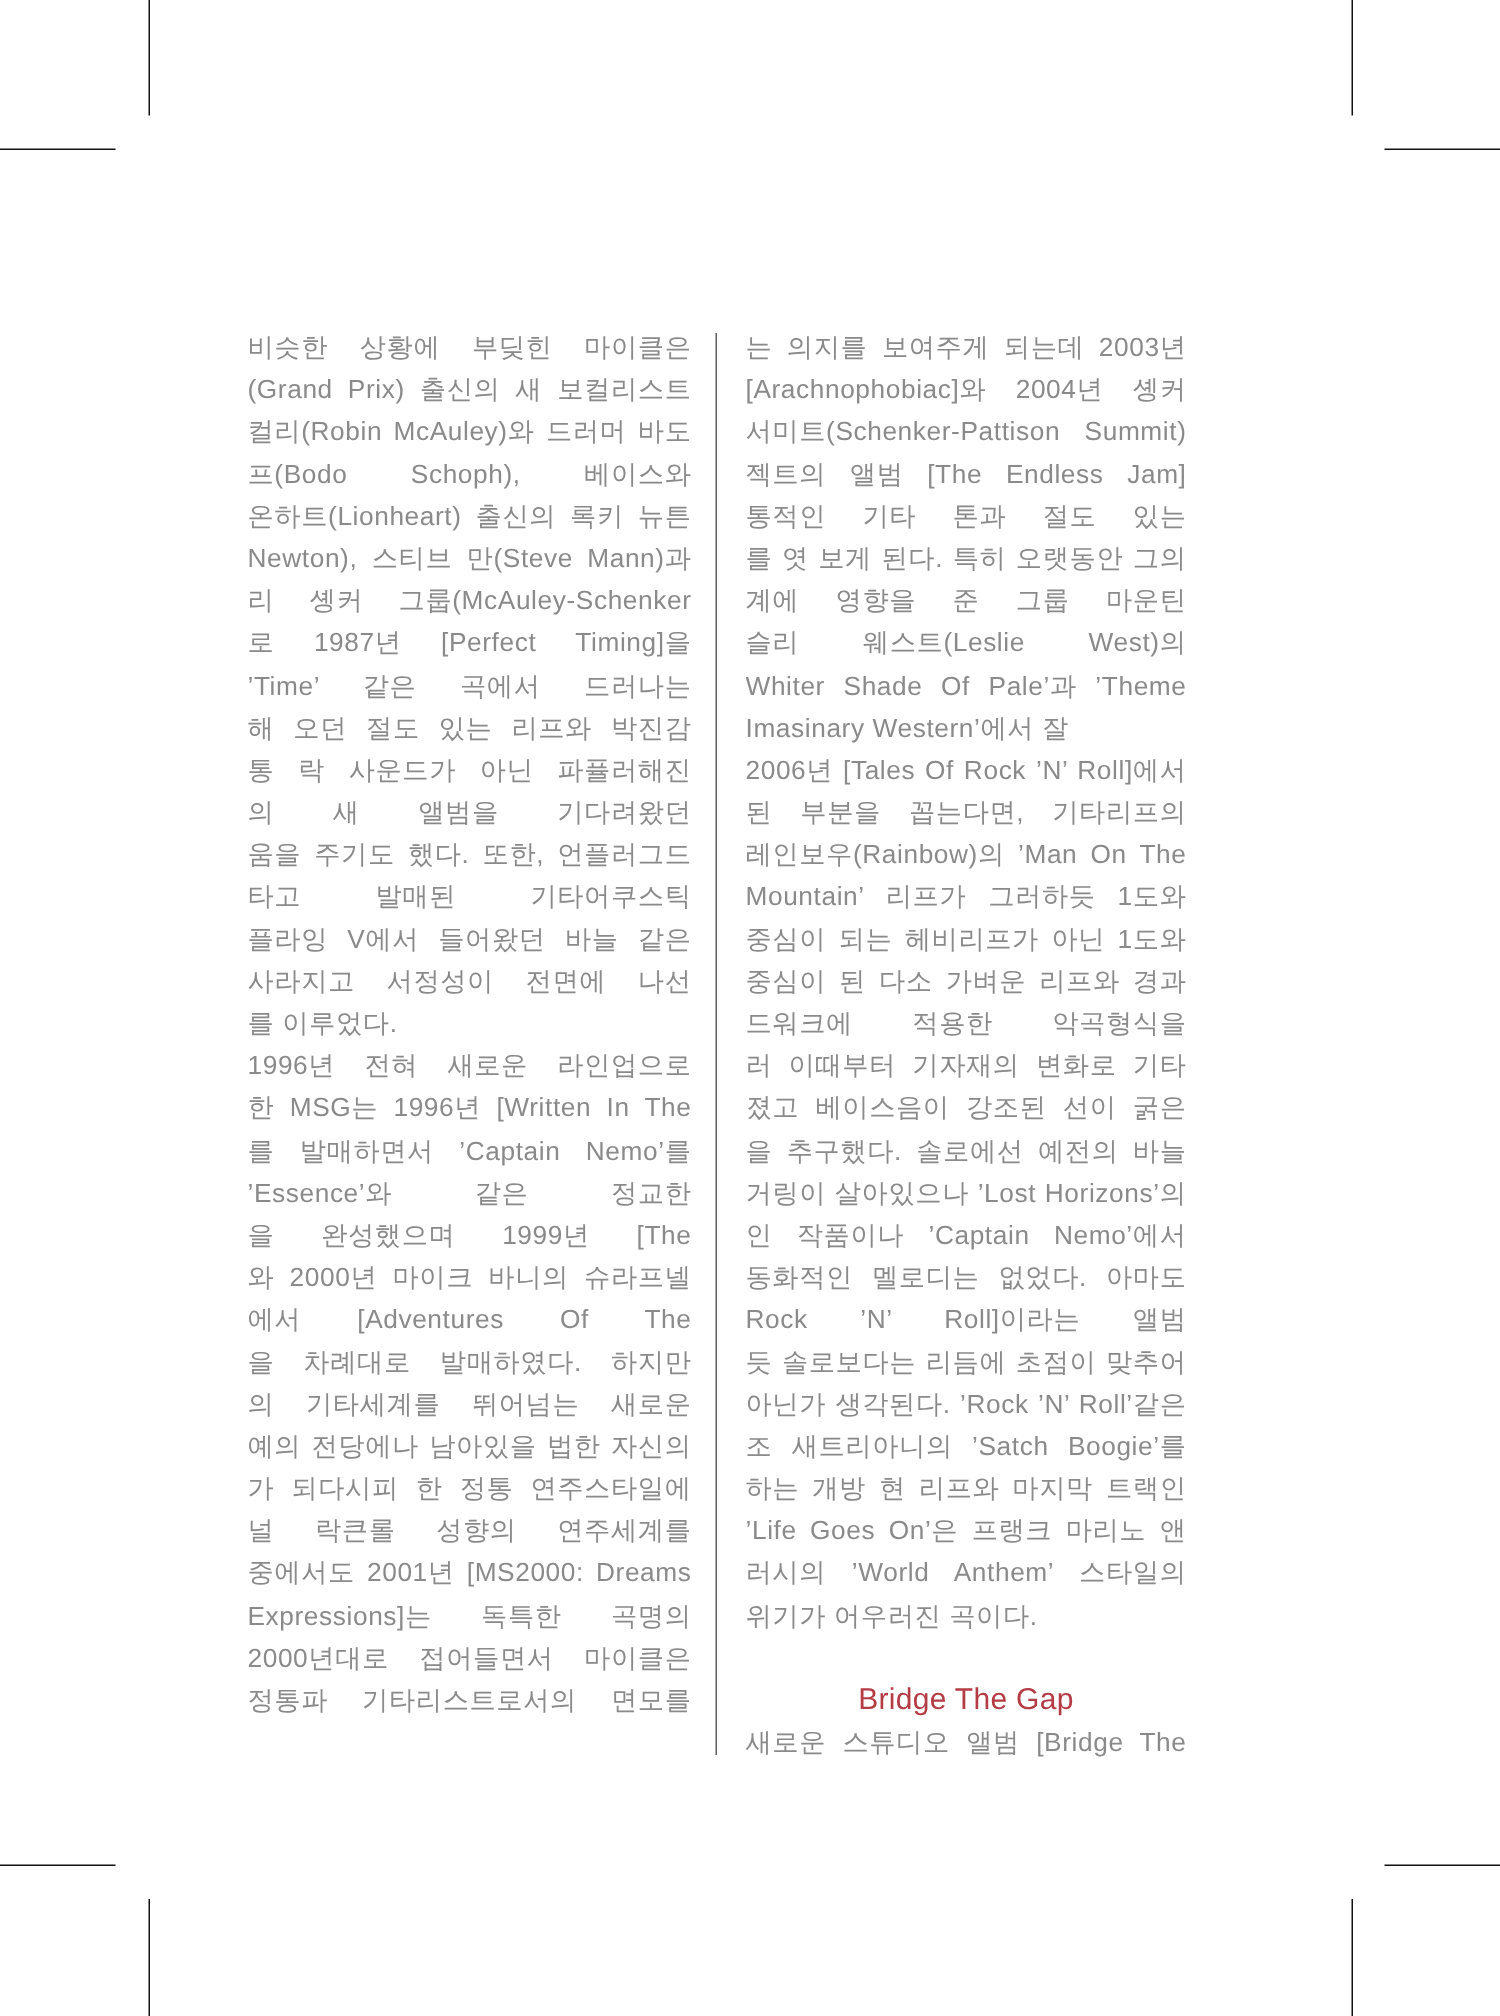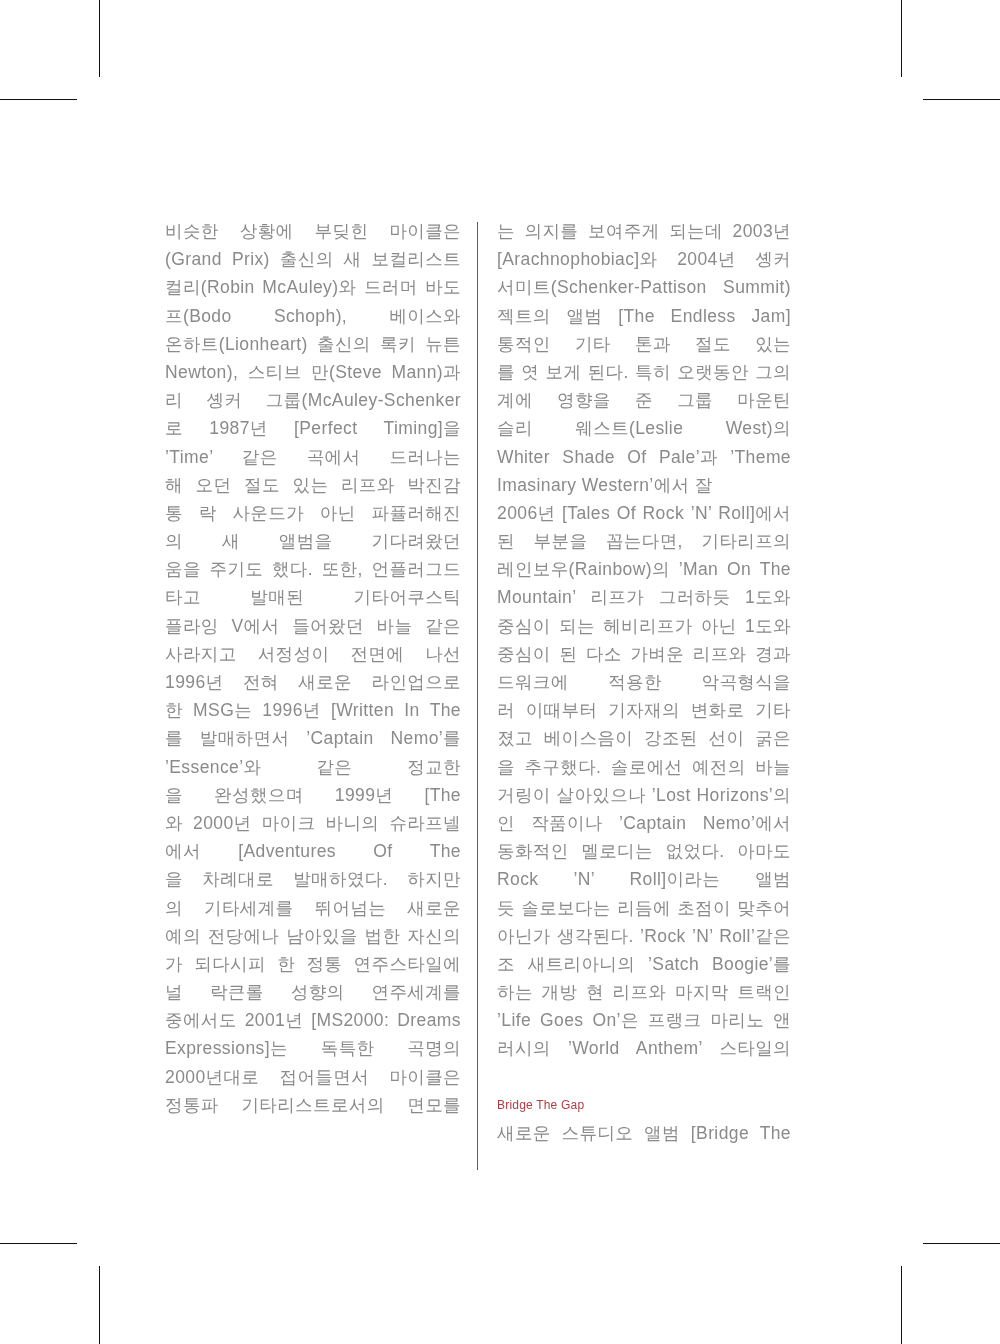--- a/index.html
+++ b/index.html
@@ -45,22 +45,23 @@
     text-align: left;
     letter-spacing: 0.4px;
     word-break: keep-all;
   }
   .line.just {
     text-align: justify;
     text-align-last: justify;
   }
   .line.heading {
     color: var(--heading-color, #b43c44);
-    font-size: 12px;
+    font-size: 20px;
     letter-spacing: 0.2px;
+    text-align: center;
   }
 </style>
 </head>
 <body>
 
 <div class="page">
 
   <div class="mark tl-v"></div>
   <div class="mark tl-h"></div>
   <div class="mark tr-v"></div>
@@ -80,20 +81,21 @@
       <div class="line just">리 솅커 그룹(McAuley-Schenker Group)으</div>
       <div class="line just">로 1987년 [Perfect Timing]을 발매하였다.</div>
       <div class="line just">’Time’ 같은 곡에서 드러나는 이전까지 추구</div>
       <div class="line just">해 오던 절도 있는 리프와 박진감 넘치는 정</div>
       <div class="line just">통 락 사운드가 아닌 파퓰러해진 연주는 솅커</div>
       <div class="line just">의 새 앨범을 기다려왔던 추종자들에게 아쉬</div>
       <div class="line just">움을 주기도 했다. 또한, 언플러그드 열풍을</div>
       <div class="line just">타고 발매된 기타어쿠스틱 앨범에서도 그간</div>
       <div class="line just">플라잉 V에서 들어왔던 바늘 같은 핑거링은</div>
       <div class="line just">사라지고 서정성이 전면에 나선 트랙들이 주</div>
+      <div class="line">를 이루었다.</div>
       <div class="line just">1996년 전혀 새로운 라인업으로 재출범</div>
       <div class="line just">한 MSG는 1996년 [Written In The Sand]</div>
       <div class="line just">를 발매하면서 ’Captain Nemo’를 잇는</div>
       <div class="line just">’Essence’와 같은 정교한 인스트루멘틀</div>
       <div class="line just">을 완성했으며 1999년 [The Unforgiven]</div>
       <div class="line just">와 2000년 마이크 바니의 슈라프넬 레이블</div>
       <div class="line just">에서 [Adventures Of The Imagination]</div>
       <div class="line just">을 차례대로 발매하였다. 하지만 이전까지</div>
       <div class="line just">의 기타세계를 뛰어넘는 새로운 기교보다 명</div>
       <div class="line just">예의 전당에나 남아있을 법한 자신의 브랜드</div>
@@ -129,17 +131,18 @@
       <div class="line just">거링이 살아있으나 ’Lost Horizons’의 서사적</div>
       <div class="line just">인 작품이나 ’Captain Nemo’에서 들려주던</div>
       <div class="line just">동화적인 멜로디는 없었다. 아마도 [Tales Of</div>
       <div class="line just">Rock ’N’ Roll]이라는 앨범 타이틀에서 보이</div>
       <div class="line just">듯 솔로보다는 리듬에 초점이 맞추어 진 것이</div>
       <div class="line just">아닌가 생각된다. ’Rock ’N’ Roll’같은 트랙은</div>
       <div class="line just">조 새트리아니의 ’Satch Boogie’를 떠오르게</div>
       <div class="line just">하는 개방 현 리프와 마지막 트랙인 연주곡</div>
       <div class="line just">’Life Goes On’은 프랭크 마리노 앤 마호가니</div>
       <div class="line just">러시의 ’World Anthem’ 스타일의 장중한 분</div>
+      <div class="line">위기가 어우러진 곡이다.</div>
       <div class="line"></div>
       <div class="line heading">Bridge The Gap</div>
       <div class="line just">새로운 스튜디오 앨범 [Bridge The Gap]은</div>
     </div>
 </div>
 
 </body></html>

